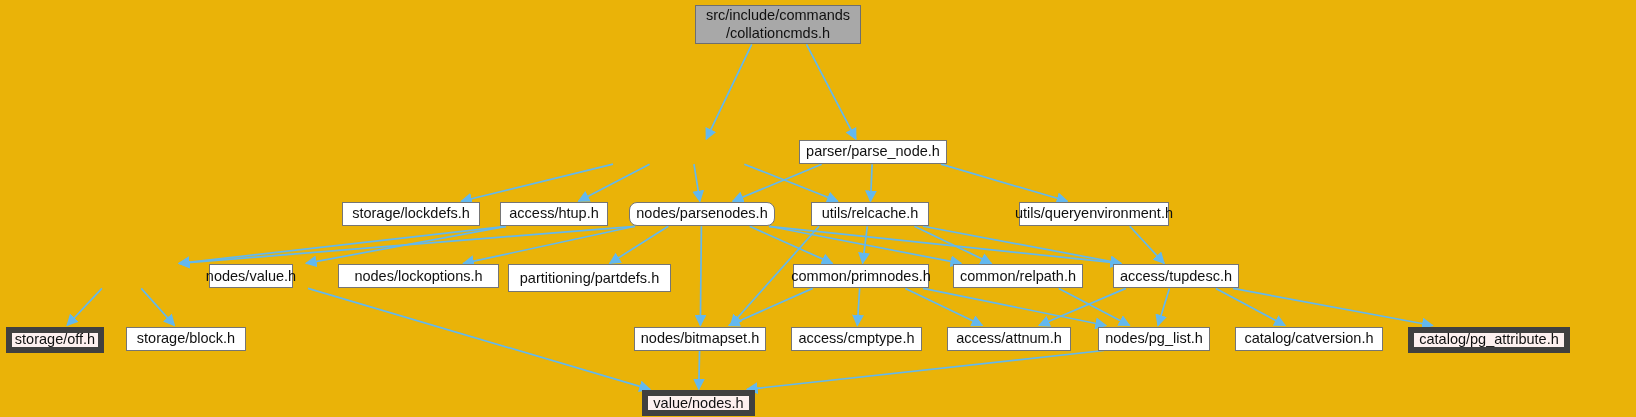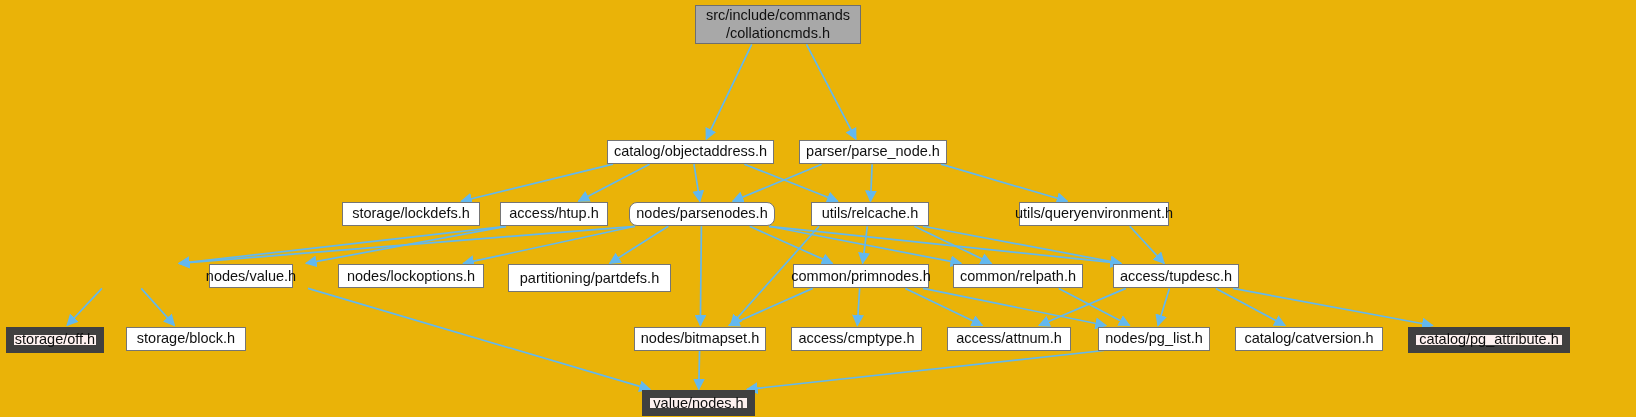--- a/index.html
+++ b/index.html
@@ -36,21 +36,21 @@
     white-space: pre-line;
     padding: 0 6px;
     z-index: 5;
   }
   .node.root {
     background: #a8a8a8;
     border: 1px solid #6e6e6e;
   }
   .node.highlight {
     background: #fdf0ef;
-    border: 8px solid #404040;
+    border: 6px solid #404040;
   }
 </style>
 </head>
 <body>
 
 <div id="graph-root">
   <svg id="edge-layer" viewBox="0 0 1636 417" xmlns="http://www.w3.org/2000/svg">
       <defs>
         <marker id="arrowhead" viewBox="0 0 10 10" refX="9" refY="5" markerWidth="7" markerHeight="7" orient="auto-start-reverse">
           <path d="M 0 0 L 10 5 L 0 10 z" fill="#63b8ee"></path>
@@ -89,29 +89,28 @@
       <line x1="1058.8" y1="288.39574468085107" x2="1129.52" y2="325.50212765957446" stroke="#63b8ee" stroke-width="1.7" marker-end="url(#arrowhead)"></line>
       <line x1="1125.9" y1="288.39574468085107" x2="1039.06" y2="325.50212765957446" stroke="#63b8ee" stroke-width="1.7" marker-end="url(#arrowhead)"></line>
       <line x1="1169.4" y1="288.39574468085107" x2="1157.96" y2="325.50212765957446" stroke="#63b8ee" stroke-width="1.7" marker-end="url(#arrowhead)"></line>
       <line x1="1215.9" y1="288.39574468085107" x2="1285.06" y2="325.50212765957446" stroke="#63b8ee" stroke-width="1.7" marker-end="url(#arrowhead)"></line>
       <line x1="1233" y1="288.39574468085107" x2="1432.66" y2="325.50212765957446" stroke="#63b8ee" stroke-width="1.7" marker-end="url(#arrowhead)"></line>
       <line x1="699.55" y1="350.50212765957446" x2="698.77" y2="389.3829787234043" stroke="#63b8ee" stroke-width="1.7" marker-end="url(#arrowhead)"></line>
       <line x1="1104" y1="350.50212765957446" x2="747" y2="389.3829787234043" stroke="#63b8ee" stroke-width="1.7" marker-end="url(#arrowhead)"></line>
     </svg>
 <div class="node root" style="left: 695px; top: 5.3234px; width: 166px; height: 39px;">src/include/commands
 /collationcmds.h</div>
-    <div class="node" style="left: 607px; top: 140.183px; width: 167px; height: 24px;">catalog/objectaddress.h</div>
     <div class="node" style="left: 799px; top: 140.183px; width: 148px; height: 24px;">parser/parse_node.h</div>
     <div class="node" style="left: 342px; top: 202.289px; width: 138px; height: 24px;">storage/lockdefs.h</div>
     <div class="node" style="left: 500px; top: 202.289px; width: 108px; height: 24px;">access/htup.h</div>
     <div class="node" style="left: 629px; top: 202.289px; width: 146px; height: 24px; border-radius: 8px;">nodes/parsenodes.h</div>
     <div class="node" style="left: 811px; top: 202.289px; width: 118px; height: 24px;">utils/relcache.h</div>
     <div class="node" style="left: 1019px; top: 202.289px; width: 150px; height: 24px;">utils/queryenvironment.h</div>
     <div class="node" style="left: 209px; top: 264.396px; width: 84px; height: 24px; text-align: right;">nodes/value.h</div>
-    <div class="node" style="left: 338px; top: 264.396px; width: 146px; height: 24px;">nodes/lockoptions.h</div>
+    <div class="node" style="left: 338px; top: 264.396px; width: 161px; height: 24px;">nodes/lockoptions.h</div>
     <div class="node" style="left: 508px; top: 264.396px; width: 163px; height: 28px;">partitioning/partdefs.h</div>
     <div class="node" style="left: 793px; top: 264.396px; width: 136px; height: 24px;">common/primnodes.h</div>
     <div class="node" style="left: 953px; top: 264.396px; width: 130px; height: 24px;">common/relpath.h</div>
     <div class="node" style="left: 1113px; top: 264.396px; width: 126px; height: 24px;">access/tupdesc.h</div>
     <div class="node highlight" style="left: 6px; top: 326.502px; width: 98px; height: 26px;">storage/off.h</div>
     <div class="node" style="left: 126px; top: 326.502px; width: 120px; height: 24px;">storage/block.h</div>
     <div class="node" style="left: 634px; top: 326.502px; width: 132px; height: 24px;">nodes/bitmapset.h</div>
     <div class="node" style="left: 791px; top: 326.502px; width: 131px; height: 24px;">access/cmptype.h</div>
     <div class="node" style="left: 947px; top: 326.502px; width: 124px; height: 24px;">access/attnum.h</div>
     <div class="node" style="left: 1098px; top: 326.502px; width: 112px; height: 24px;">nodes/pg_list.h</div>

